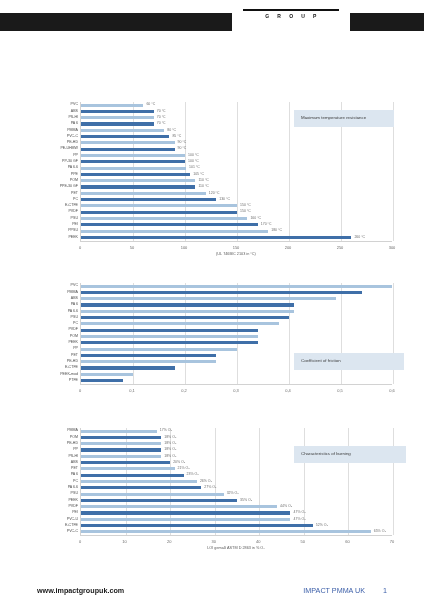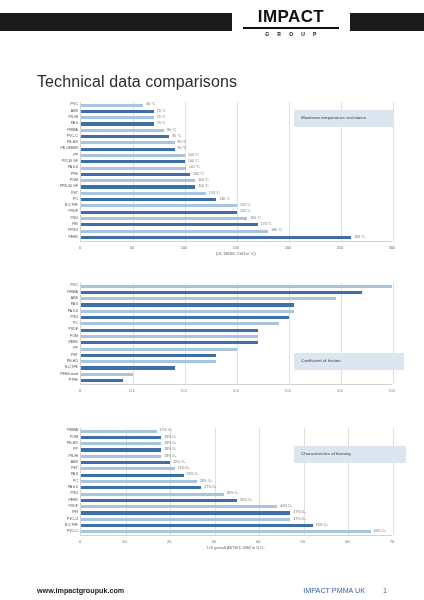--- a/index.html
+++ b/index.html
@@ -104,27 +104,25 @@
 </style>
 </head>
 <body>
 
 <div class="page">
 
   <div class="header">
     <div class="header-bar-left"></div>
     <div class="header-bar-right"></div>
     <div class="logo">
-      <div class="logo-main">IMPACT</div>
       <div class="logo-rule"></div>
       <div class="logo-sub">G R O U P</div>
     </div>
   </div>
 
-  <h1 class="page-title">Technical data comparisons</h1>
 
   <div id="charts-root">
       <div class="chart-block" style="left: 80px; top: 102px; width: 312px;">
         <div class="chart-inner">
           <div class="plot" style="width: 312px; height: 138.6px;">
             <div class="gridlines">
               <div class="gridline" style="left: 52px;"></div>
               <div class="gridline" style="left: 104px;"></div>
               <div class="gridline" style="left: 156px;"></div>
               <div class="gridline" style="left: 208px;"></div>

